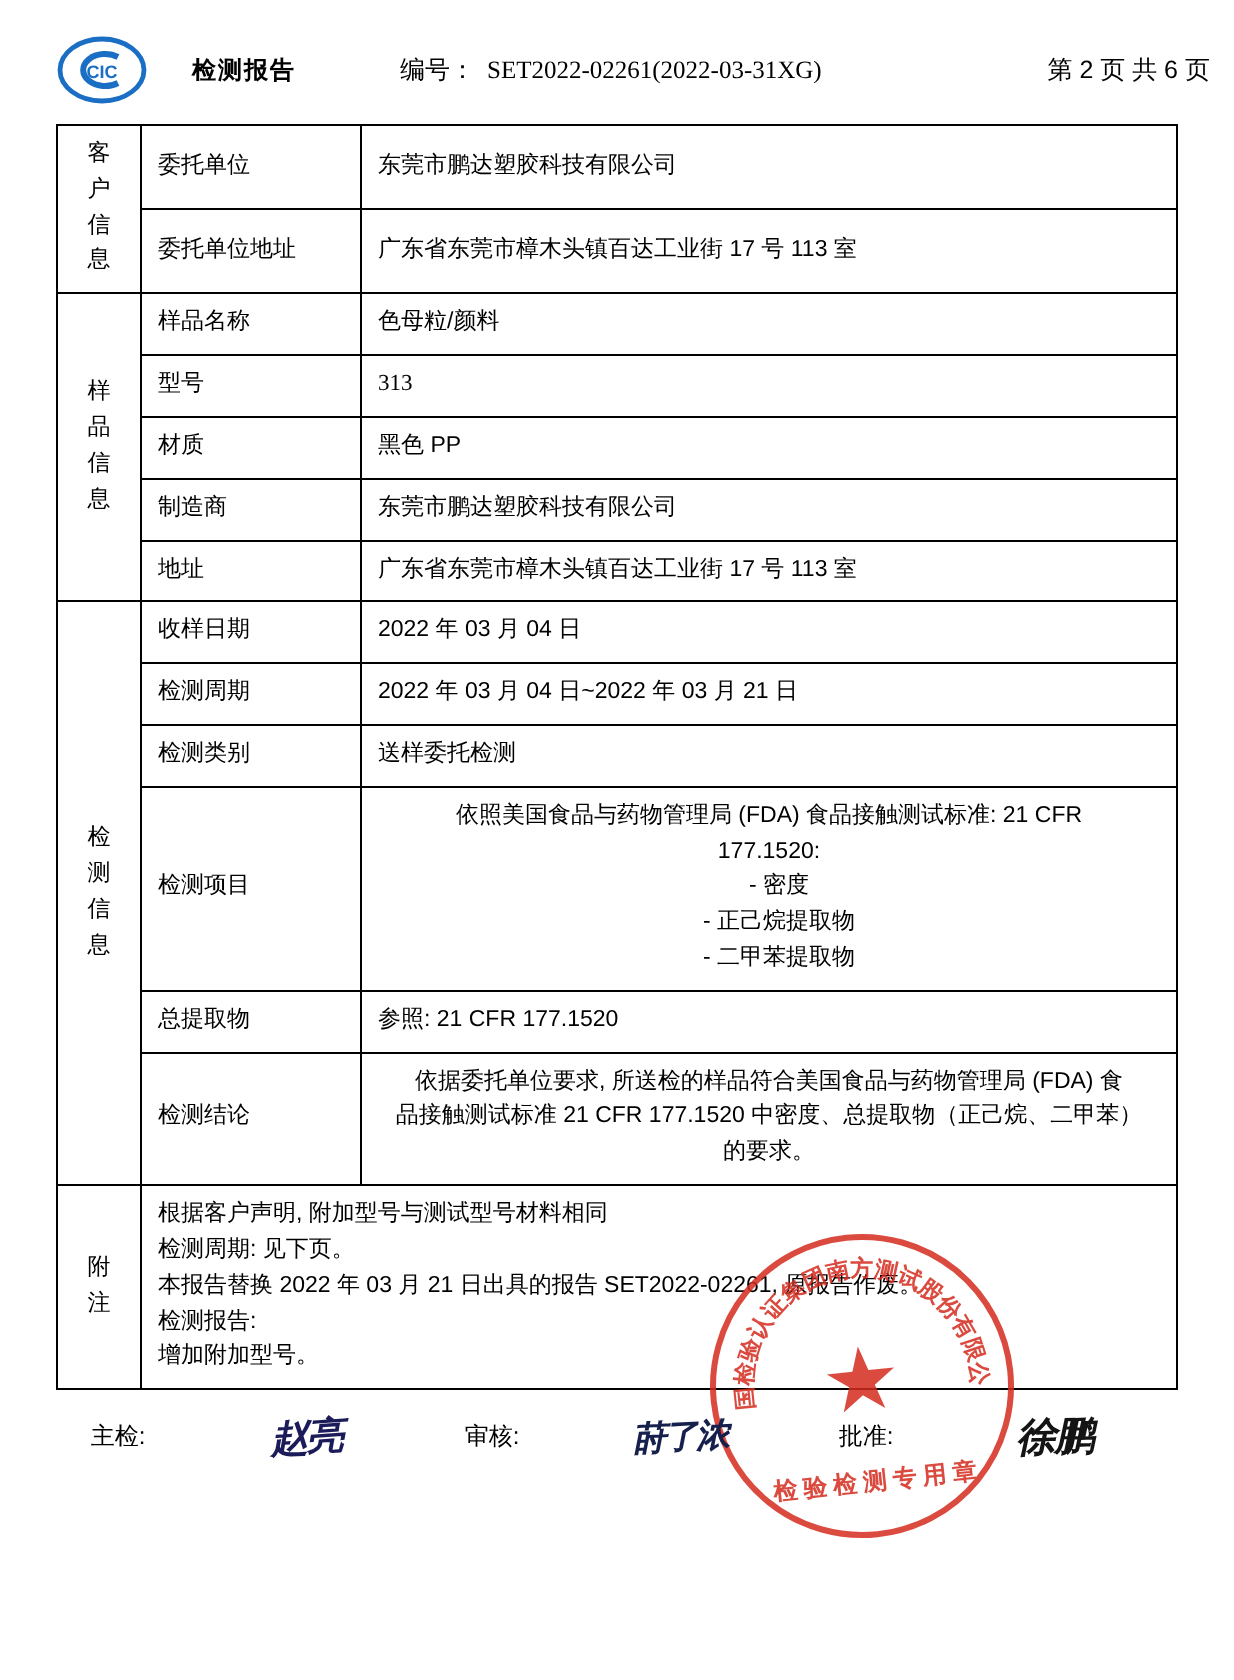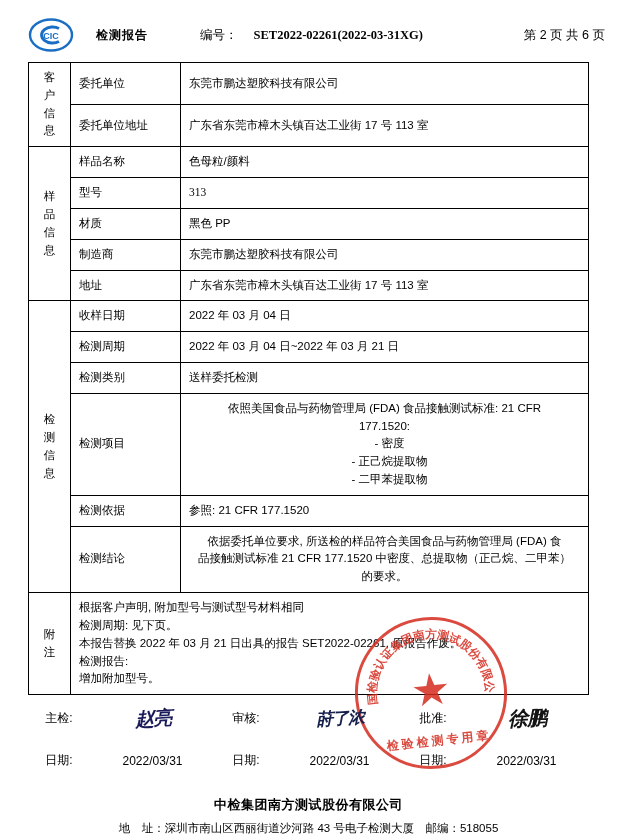--- a/index.html
+++ b/index.html
@@ -36,24 +36,24 @@
     margin-right: 52px;
     white-space: nowrap;
   }
   .hdr-no-label {
     font-family: "Liberation Sans", sans-serif;
     font-size: 12.5px;
     white-space: nowrap;
   }
   .hdr-no-value {
     font-family: "Liberation Serif", serif;
-    font-weight: bold;
+    font-weight: normal;
     font-size: 12.5px;
     white-space: nowrap;
-    margin-left: 16px;
+    margin-left: 6px;
   }
   .hdr-page {
     font-family: "Liberation Sans", sans-serif;
     font-size: 12.5px;
     margin-left: auto;
     white-space: nowrap;
     text-align: center;
   }
 
   
@@ -284,21 +284,21 @@
         <td class="label">检测项目</td>
         <td class="value multiline">
           <div>依照美国食品与药物管理局 (FDA) 食品接触测试标准: 21 CFR</div>
           <div>177.1520:</div>
           <div class="indent">- 密度</div>
           <div class="indent">- 正己烷提取物</div>
           <div class="indent">- 二甲苯提取物</div>
         </td>
       </tr>
       <tr>
-        <td class="label row-h">检测依据</td>
+        <td class="label row-h">总提取物</td>
         <td class="value row-h">参照: 21 CFR 177.1520</td>
       </tr>
       <tr>
         <td class="label">检测结论</td>
         <td class="value multiline">
           <div>依据委托单位要求, 所送检的样品符合美国食品与药物管理局 (FDA) 食</div>
           <div>品接触测试标准 21 CFR 177.1520 中密度、总提取物（正己烷、二甲苯）</div>
           <div>的要求。</div>
         </td>
       </tr>
@@ -349,36 +349,18 @@
           </td>
           <td class="sig-label">审核:</td>
           <td class="sig-space">
             <span class="hand b">莳了浓</span>
           </td>
           <td class="sig-label">批准:</td>
           <td class="sig-space">
             <span class="hand c">徐鹏</span>
           </td>
         </tr>
-        <tr>
-          <td class="sig-label">日期:</td>
-          <td class="sig-space datev">2022/03/31</td>
-          <td class="sig-label">日期:</td>
-          <td class="sig-space datev">2022/03/31</td>
-          <td class="sig-label">日期:</td>
-          <td class="sig-space datev">2022/03/31</td>
-        </tr>
       </tbody>
     </table>
   </div>
 
-  <div class="footer">
-    <div class="f-title">中检集团南方测试股份有限公司</div>
-    <div>
-      <span>地　址：</span><span>深圳市南山区西丽街道沙河路 43 号电子检测大厦　邮编：518055</span>
-    </div>
-    <div class="small">
-      
-      
-    </div>
-  </div>
 
 </div>
 
 </body></html>

